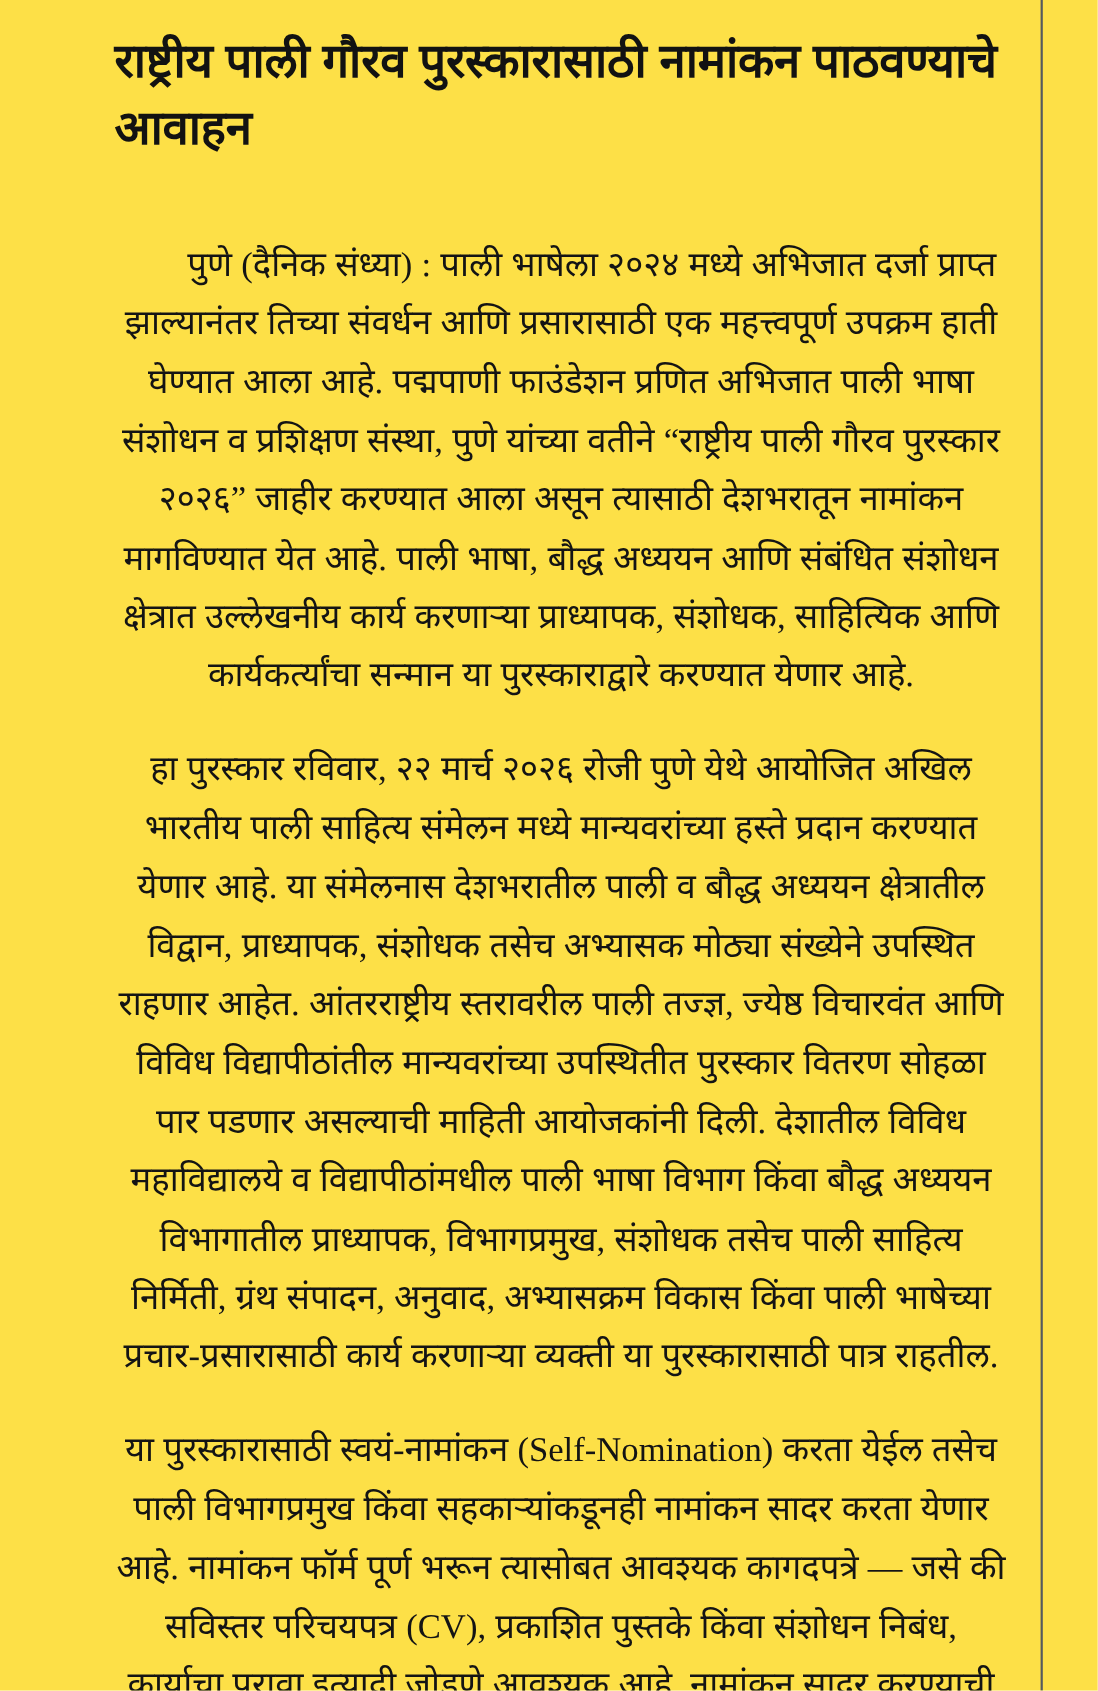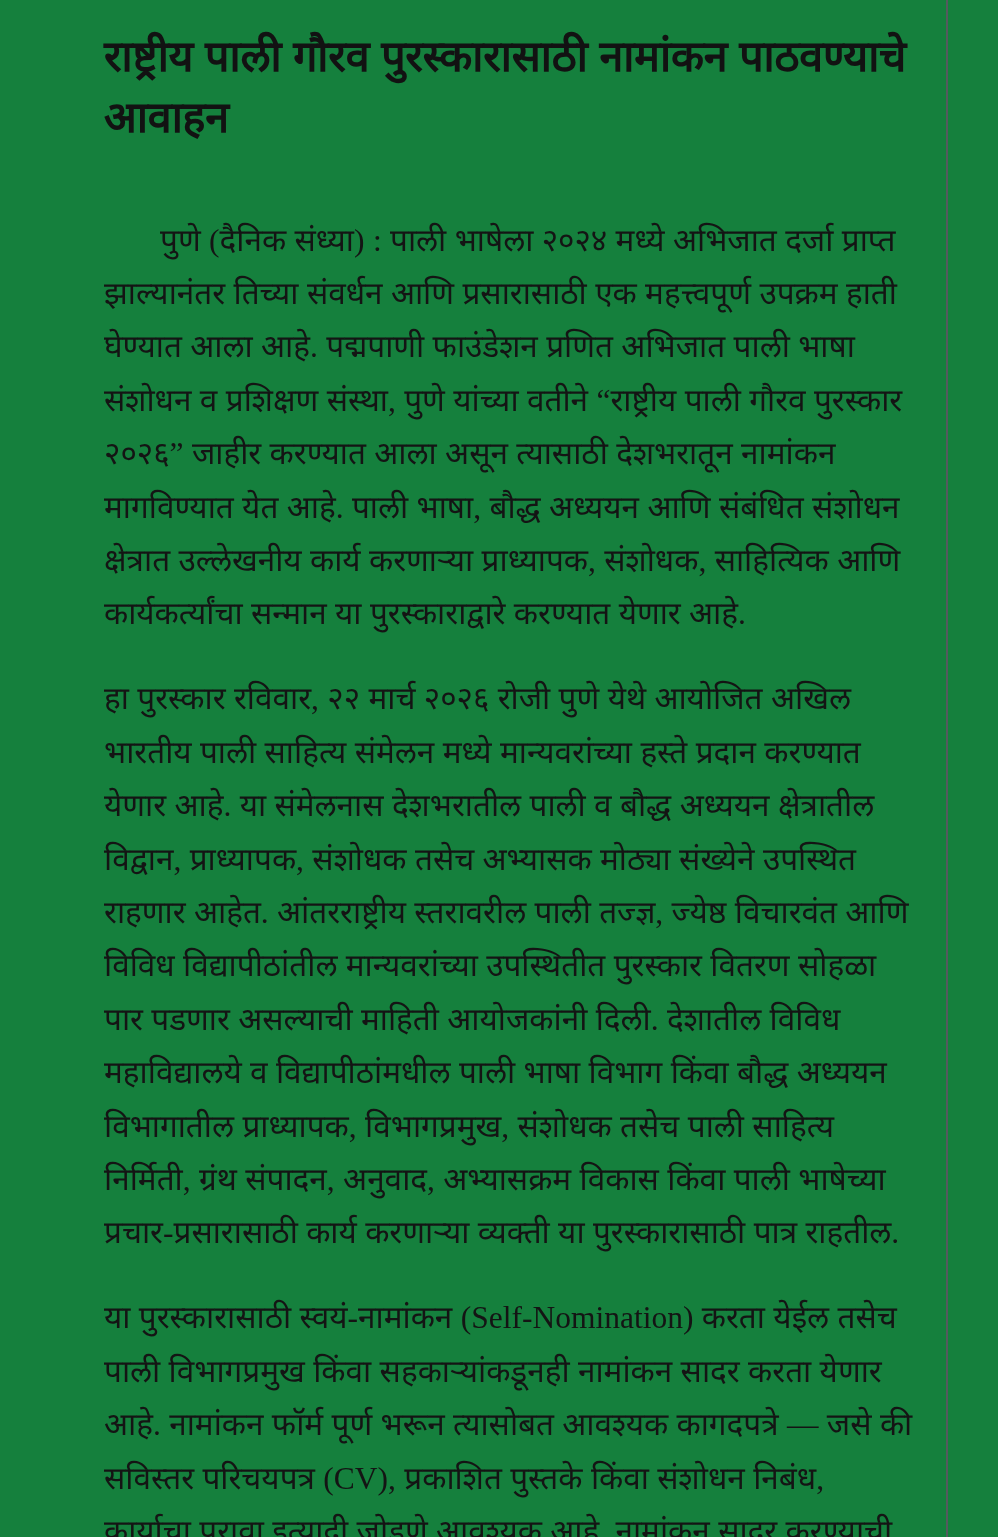--- a/index.html
+++ b/index.html
@@ -6,21 +6,21 @@
   html, body {
     margin: 0;
     padding: 0;
     background: #ffffff;
   }
 
   .page {
     position: relative;
     width: 998px;
     height: 1537px;
-    background: #15803d;
+    background: #fde047;
     overflow: hidden;
     box-sizing: border-box;
     font-family: "Liberation Sans", "DejaVu Sans", sans-serif;
   }
 
   
   .column-rule {
     position: absolute;
     top: 0;
     bottom: 0;
@@ -59,20 +59,21 @@
     word-spacing: 0.5px;
   }
 
   .body-copy .indent {
     display: inline-block;
     width: 56px;
   }
 
   .para {
     display: block;
+    text-align: center;
   }
 </style>
 </head>
 <body>
 
 <div class="page">
 
   <div class="column-rule"></div>
 
   <div class="article">

